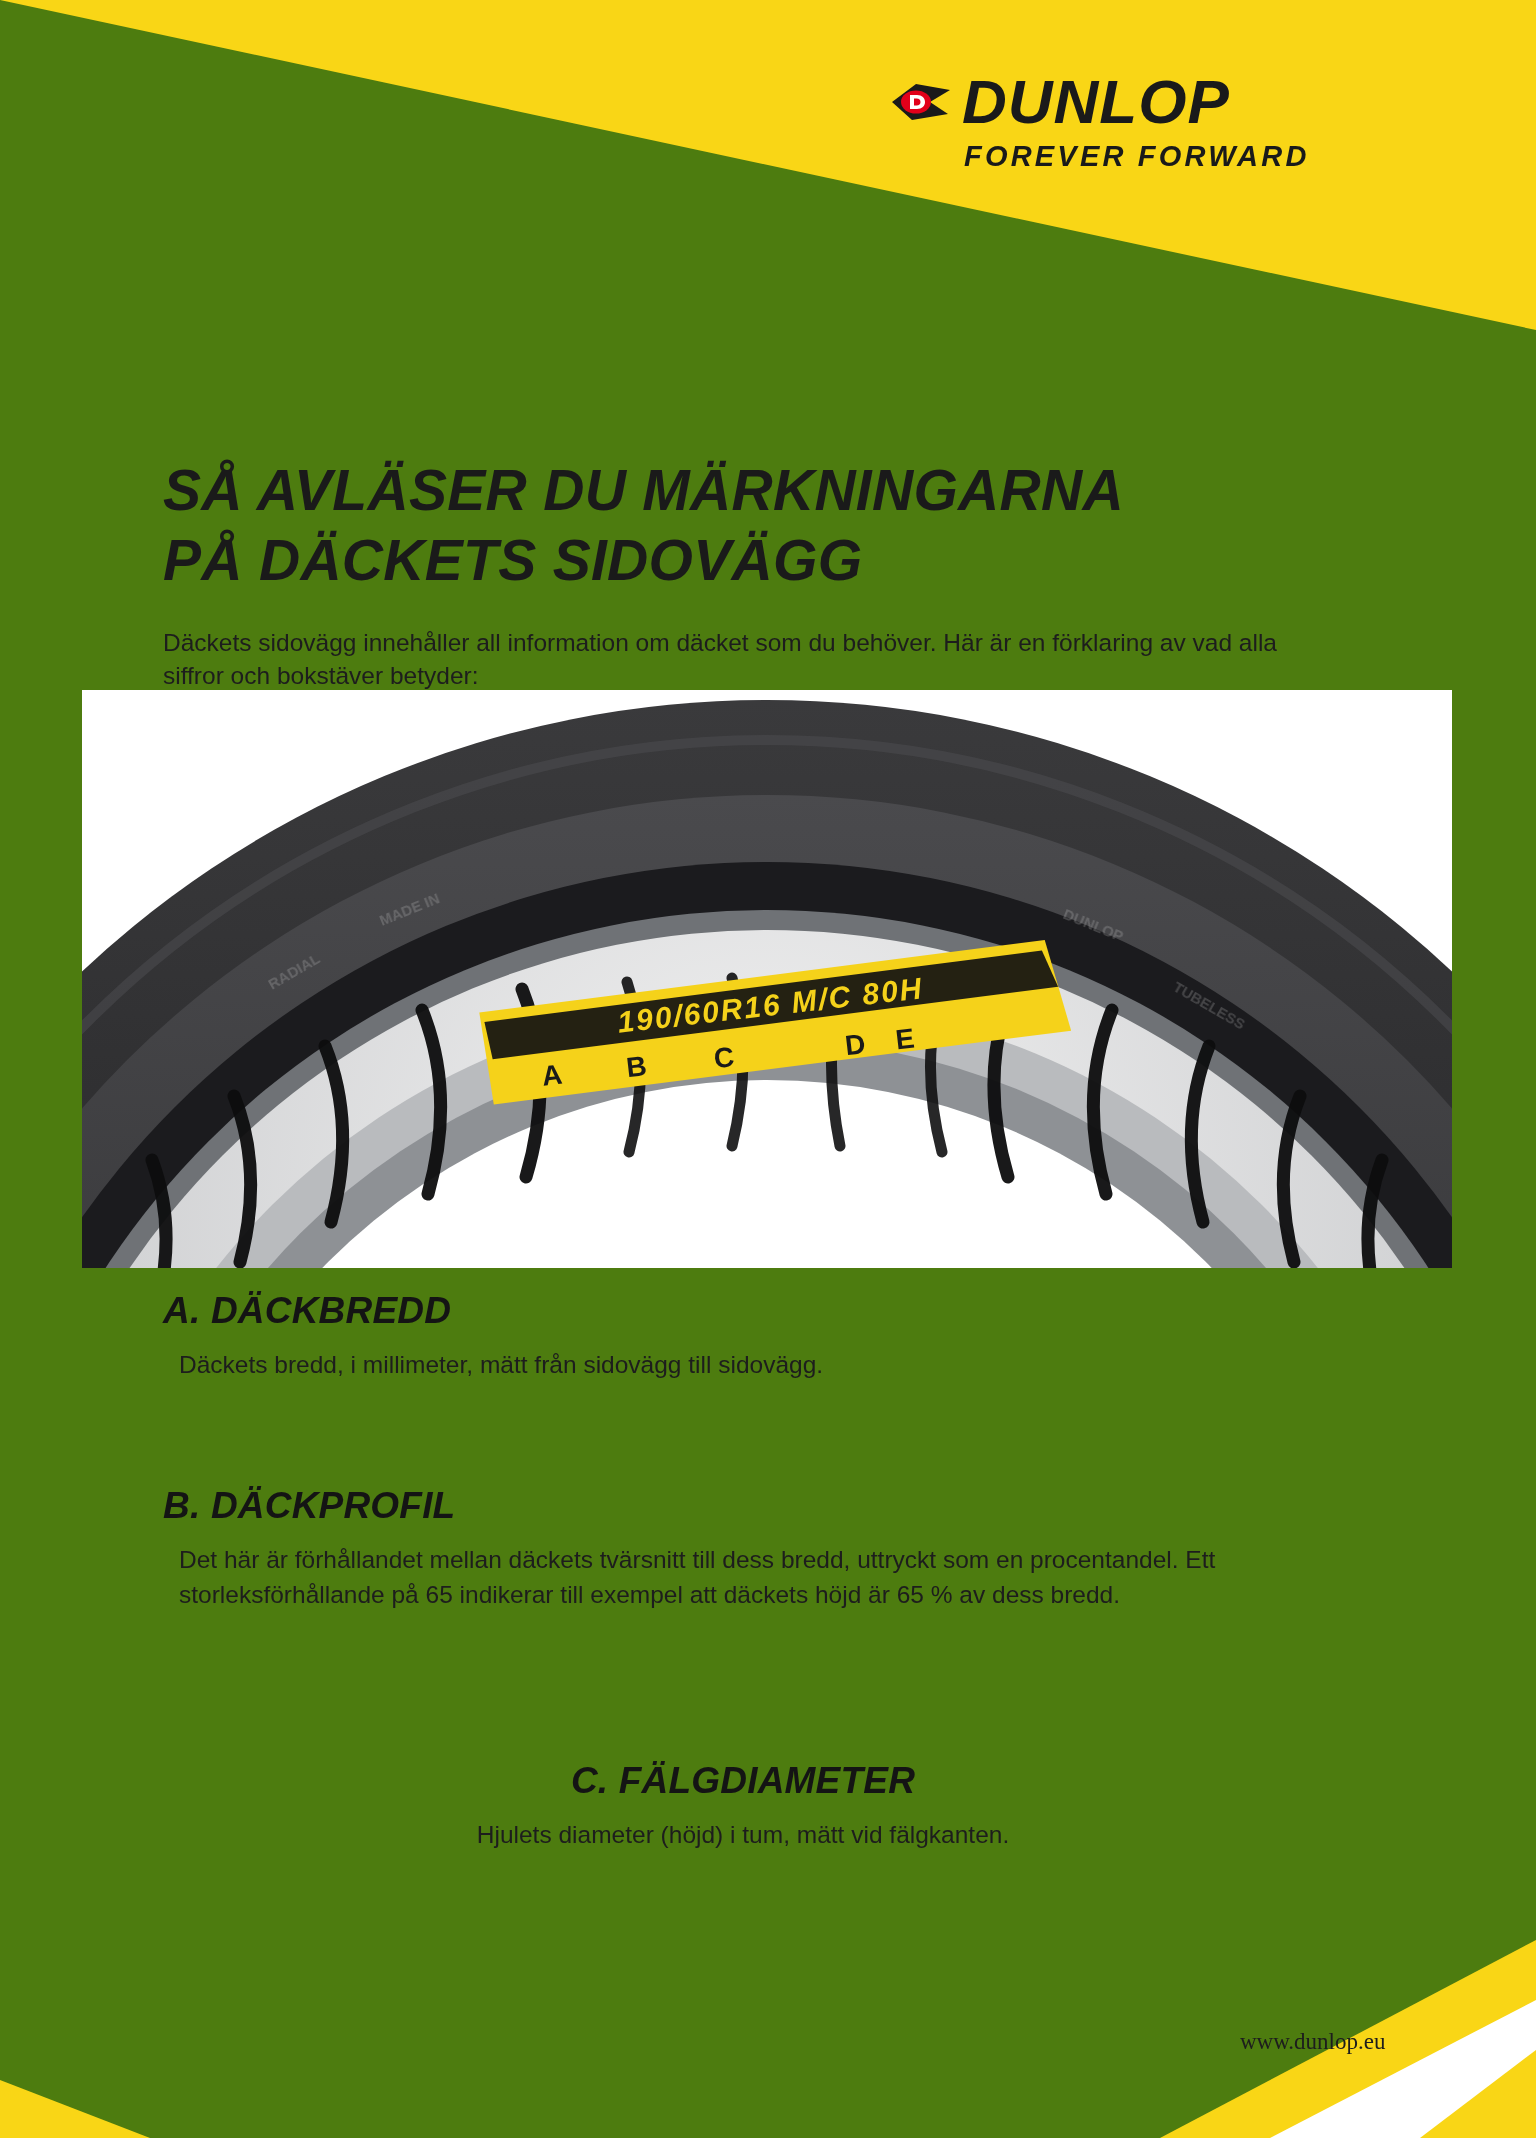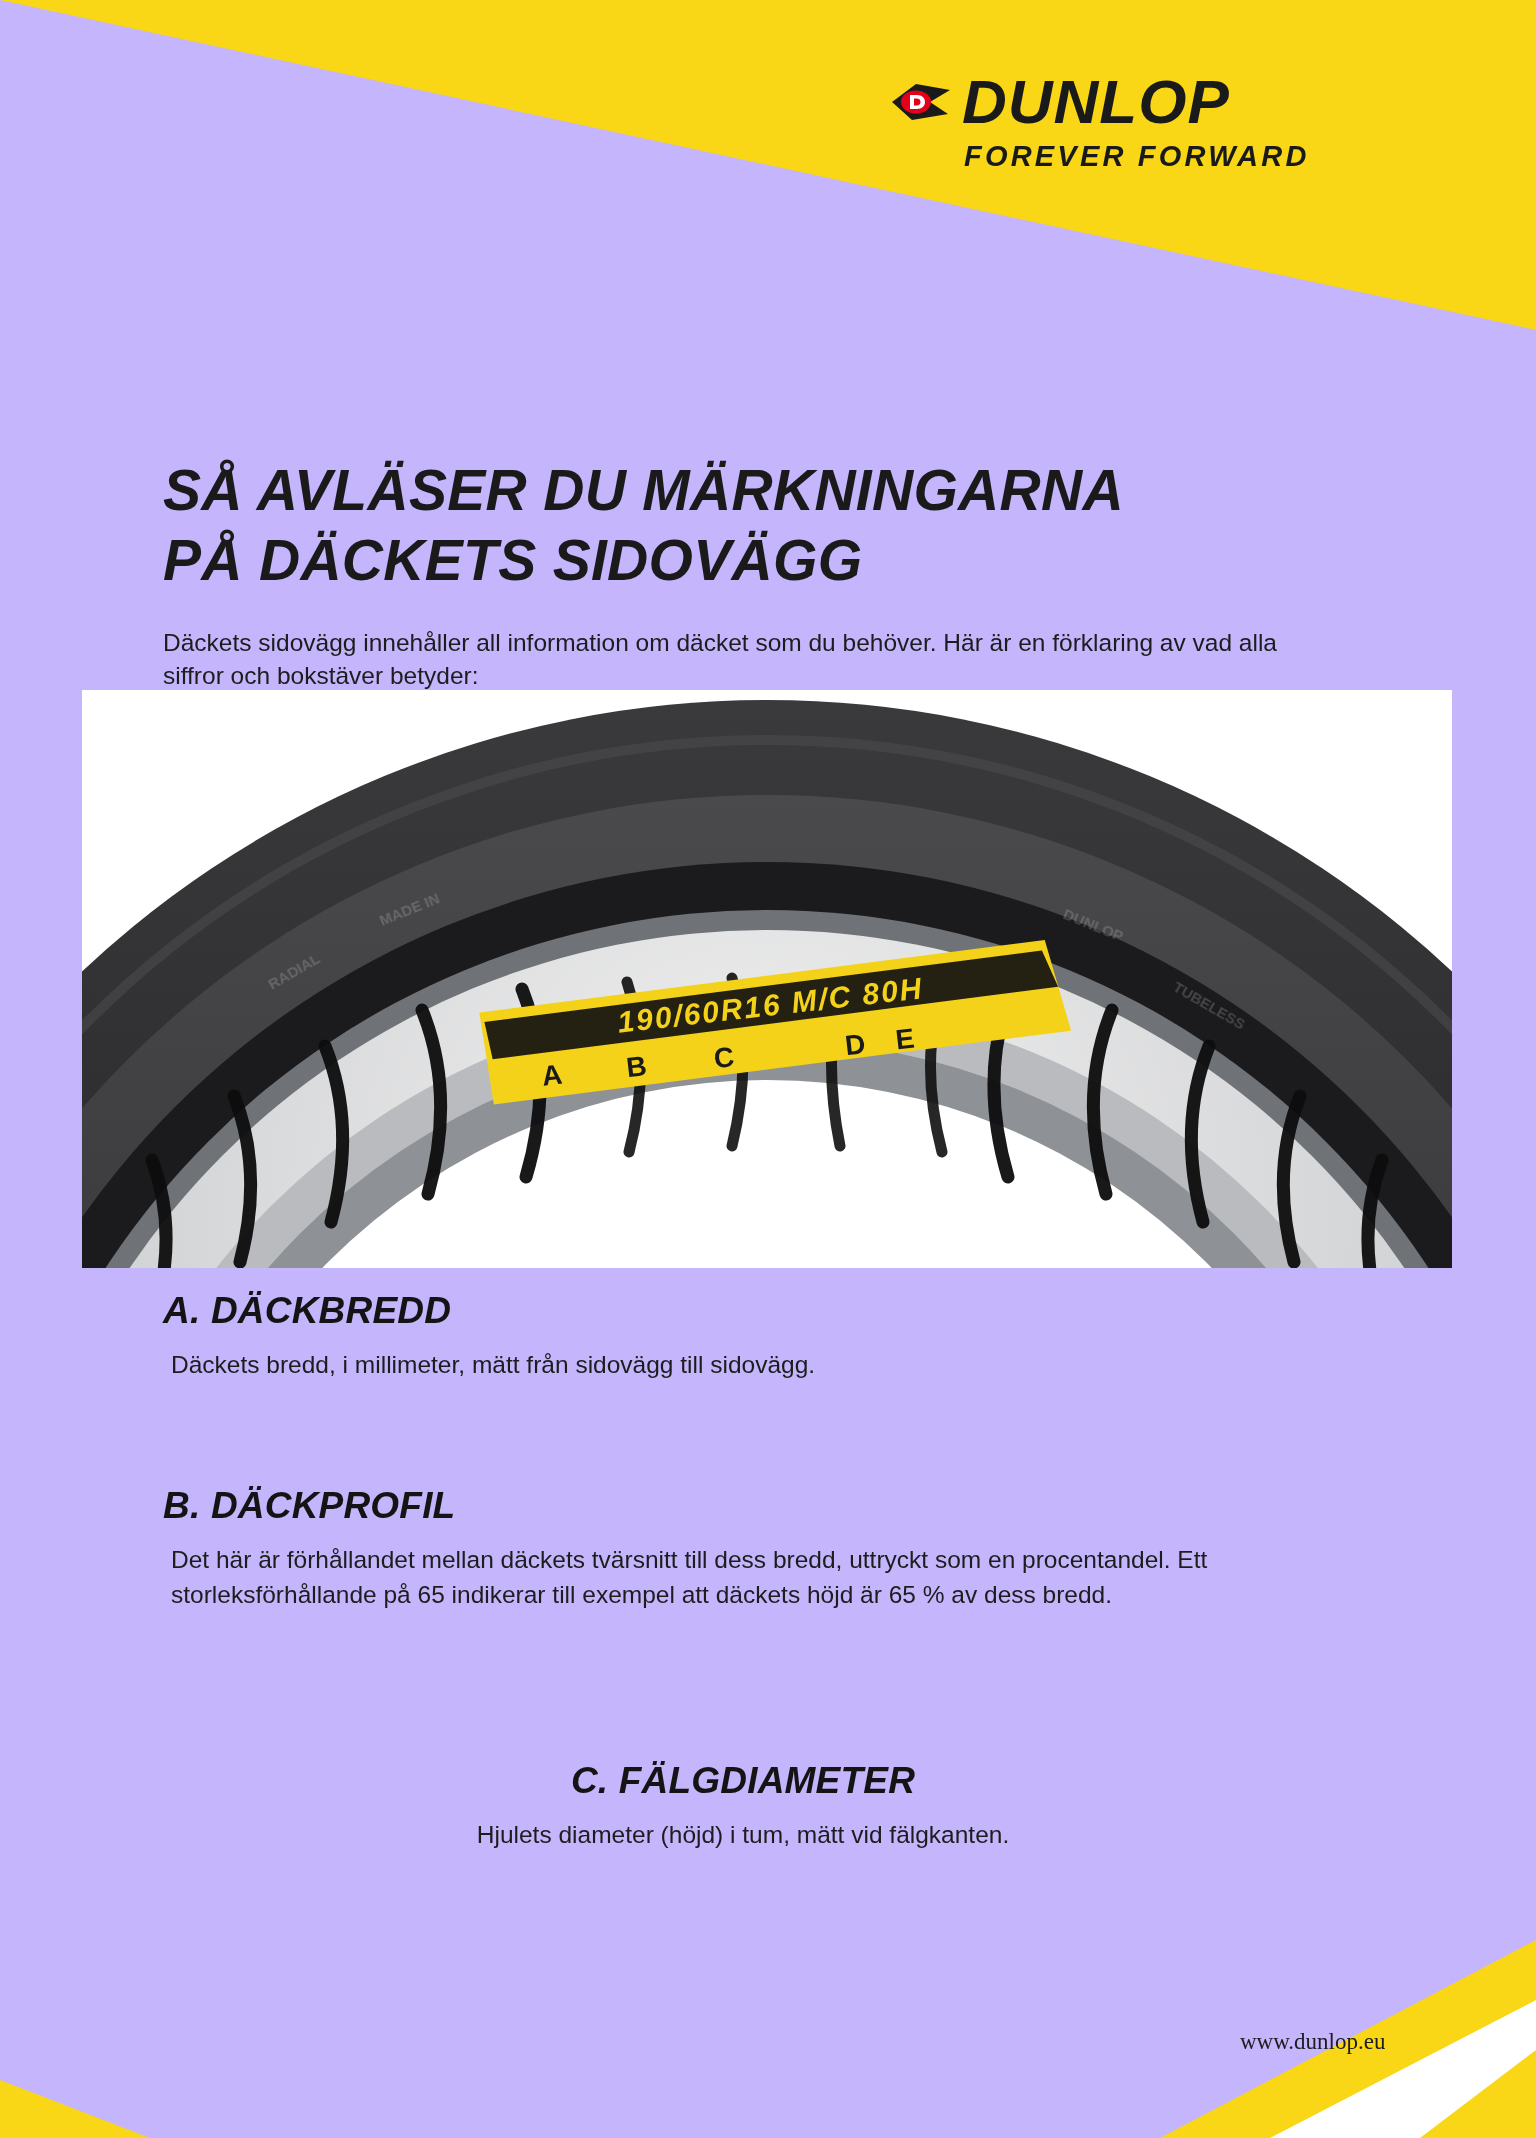--- a/index.html
+++ b/index.html
@@ -14,21 +14,21 @@
     font-family: "Liberation Sans", sans-serif;
     overflow: hidden;
   }
 
   
   .page {
     position: absolute;
     left: 0; top: 0;
     width: 1536px;
     height: 2138px;
-    background: #c4b5fd;
+    background: #4d7c0f;
     overflow: hidden;
   }
 
   
   .top-banner {
     position: absolute;
     left: 0; top: 0;
     width: 1536px;
     height: 400px;
     overflow: hidden;
@@ -137,21 +137,21 @@
   }
   .section h2 {
     margin: 0 0 16px 0;
     font-weight: bold;
     font-style: italic;
     font-size: 37px;
     color: #141414;
     letter-spacing: 0.2px;
   }
   .section p {
-    margin: 8px;
+    margin: 16px;
     font-size: 24.5px;
     line-height: 1.42;
     color: #1d1d1d;
   }
   .sec-a { top: 1290px; }
   .sec-b { top: 1485px; }
   .sec-c { top: 1760px; text-align: center; }
 
   
   .bottom-deco {

